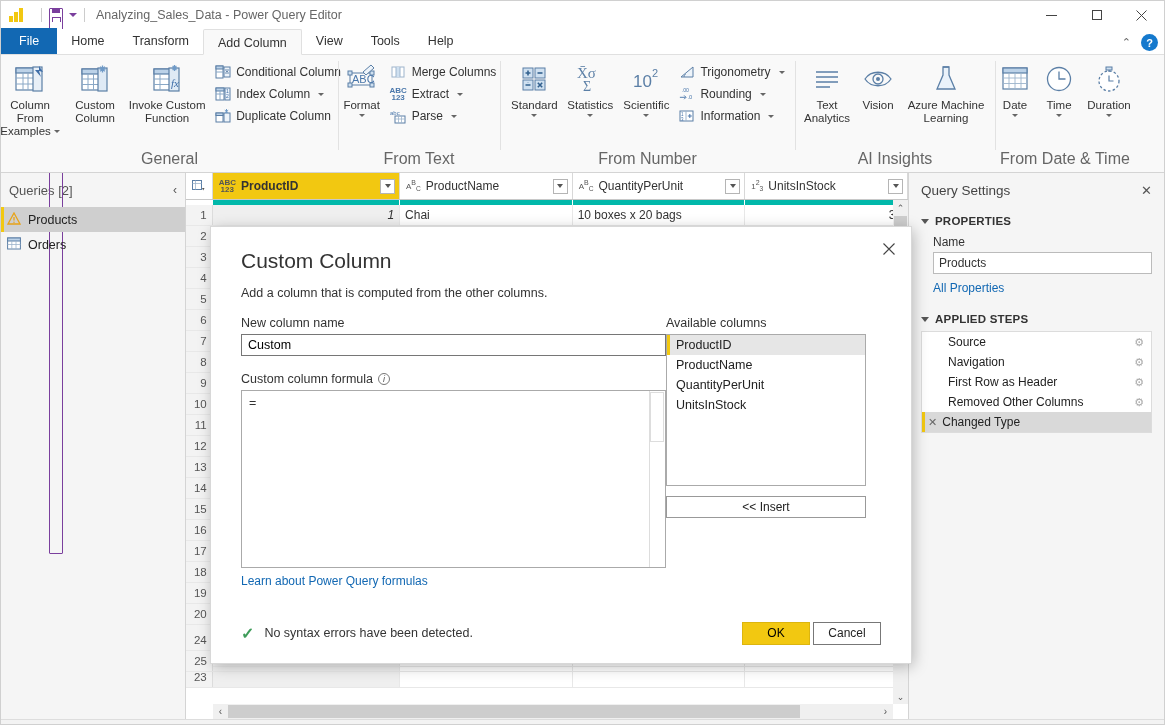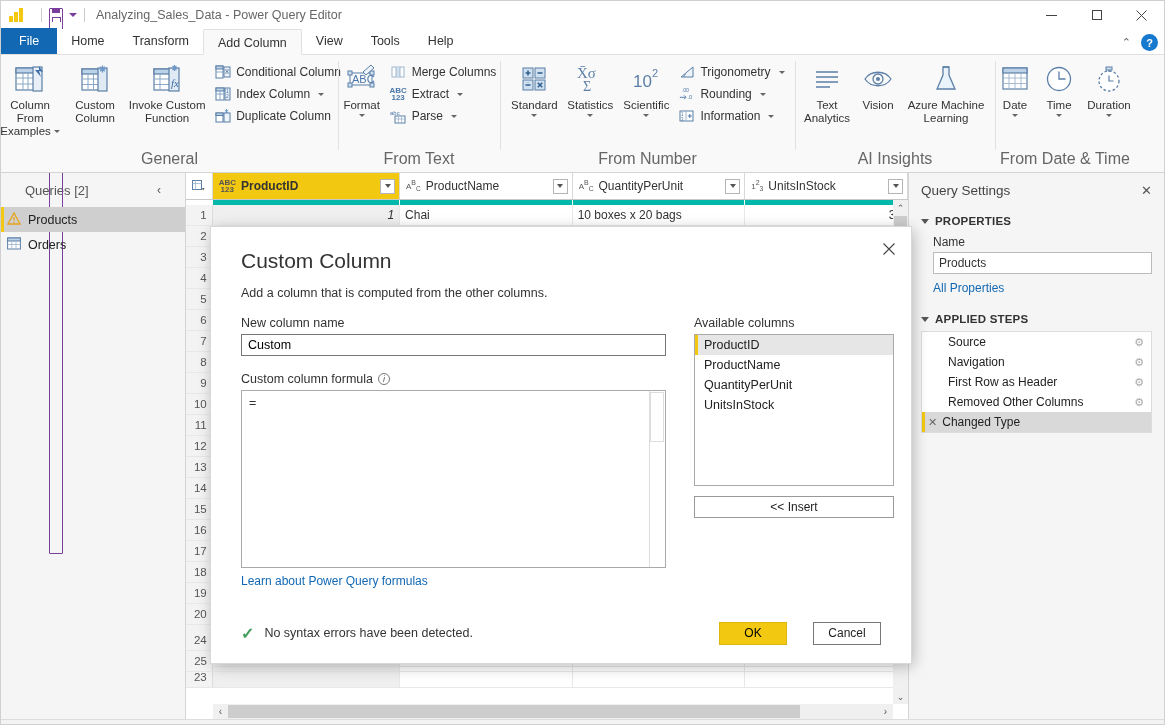--- a/index.html
+++ b/index.html
@@ -54,21 +54,21 @@
   .smallbtn { display:flex; align-items:center; height:22px; padding:0 4px; gap:5px; }
   .smallbtn .ico { width:17px; height:17px; display:flex; align-items:center; justify-content:center; flex:0 0 17px;}
   .smallbtn .txt { font-size:12px; color:#333; white-space:nowrap; }
   .dd { width:0;height:0;border-left:3.5px solid transparent;border-right:3.5px solid transparent;border-top:3.5px solid #666; margin-left:3px; }
   .ddc { width:0;height:0;border-left:3.5px solid transparent;border-right:3.5px solid transparent;border-top:3.5px solid #666; margin:2px auto 0; }
   .stack { display:flex; flex-direction:column; justify-content:flex-start; padding-top:2px;}
 
   
   .body { display:flex; height:546px; }
   .queries { width:185px; background:#f5f5f5; border-right:1px solid #d4d4d4; }
-  .q-head { height:34px; display:flex; align-items:center; padding:0 24px; justify-content:space-between; }
+  .q-head { height:34px; display:flex; align-items:center; padding:0 8px; justify-content:space-between; }
   .q-title { font-size:13px; color:#555; }
   .q-collapse { color:#555; font-size:12px; }
   .q-item { height:25px; display:flex; align-items:center; gap:7px; padding-left:6px; font-size:12.5px; color:#222; position:relative; }
   .q-item.sel { background:#cfcfcf; }
   .q-item.sel::before { content:""; position:absolute; left:0; top:0; bottom:0; width:3px; background:#f2c811; }
 
   
   .gridwrap { flex:1; position:relative; background:#fff; overflow:hidden; }
   .grid-head { height:27px; display:flex; border-bottom:1px solid #c8c8c8; background:#fff;}
   .gh-corner { width:27px; border-right:1px solid #d8d8d8; display:flex; align-items:center; justify-content:center; background:#fff;}
@@ -129,21 +129,21 @@
   .dlg-link { color:#1268b3; font-size:12px; margin:6px 0 0 30px; display:block; }
   .avail-lbl { font-size:12.5px; color:#333; }
   .avail-box { width:200px; height:152px; border:1px solid #aaa; background:#fff; }
   .avail-item { height:20px; display:flex; align-items:center; padding-left:9px; font-size:12.5px; color:#222; position:relative; }
   .avail-item.sel { background:#e6e6e6; }
   .avail-item.sel::before { content:""; position:absolute; left:0; top:0; bottom:0; width:3px; background:#f2c811; }
   .insert-btn { width:200px; height:22px; border:1px solid #999; background:#fff; display:flex; align-items:center; justify-content:center; font-size:12px; color:#222; margin-top:10px; }
   .dlg-footer { position:absolute; left:0; right:0; bottom:0; height:60px; display:flex; align-items:center; justify-content:space-between; padding:0 30px; }
   .syntax { display:flex; align-items:center; gap:10px; font-size:12.5px; color:#333; }
   .check { color:#3f9c5a; font-size:16px; font-weight:bold; }
-  .dlg-btns { display:flex; gap:26px;padding-left:44px; }
+  .dlg-btns { display:flex; gap:3px;padding-left:44px; }
   .btn-ok { width:68px; height:23px; background:#f2c811; border:1px solid #dcb50f; display:flex; align-items:center; justify-content:center; font-size:12px; color:#000;}
   .btn-cancel { width:68px; height:23px; background:#fff; border:1px solid #777; display:flex; align-items:center; justify-content:center; font-size:12px; color:#222;}
 </style>
 </head>
 <body>
 
 <div class="app">
 
   <div class="titlebar">
     <span class="pbi-logo">
@@ -809,21 +809,21 @@
           <span class="info-i">i</span>
         </div>
         <div class="formula-box">
           <div class="ftext">=</div>
           <div class="fscroll">
               <div class="fthumb"></div>
             </div>
         </div>
         <a class="dlg-link">Learn about Power Query formulas</a>
       </div>
-      <div style="margin-left:28px; padding-top:16px;">
+      <div style="padding-top:16px;">
         <div class="avail-lbl" style="margin-bottom:4px;">Available columns</div>
         <div class="avail-box">
           <div class="avail-item sel">ProductID</div>
           <div class="avail-item">ProductName</div>
           <div class="avail-item">QuantityPerUnit</div>
           <div class="avail-item">UnitsInStock</div>
         </div>
         <div class="insert-btn">&lt;&lt; Insert</div>
       </div>
     </div>

